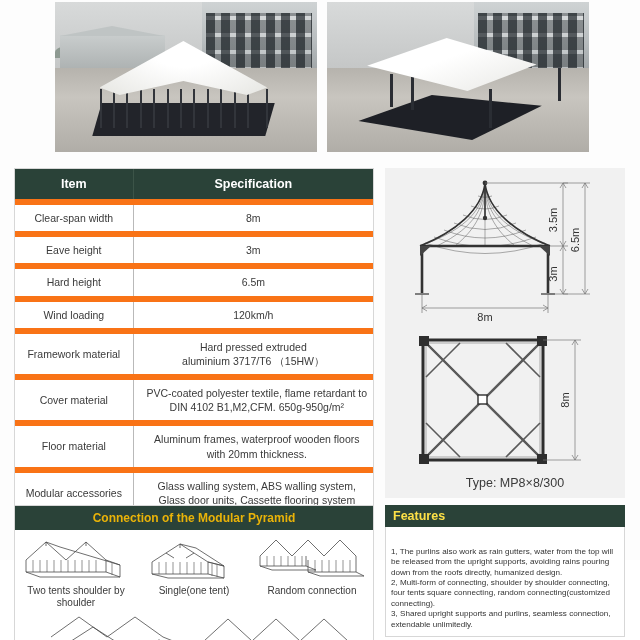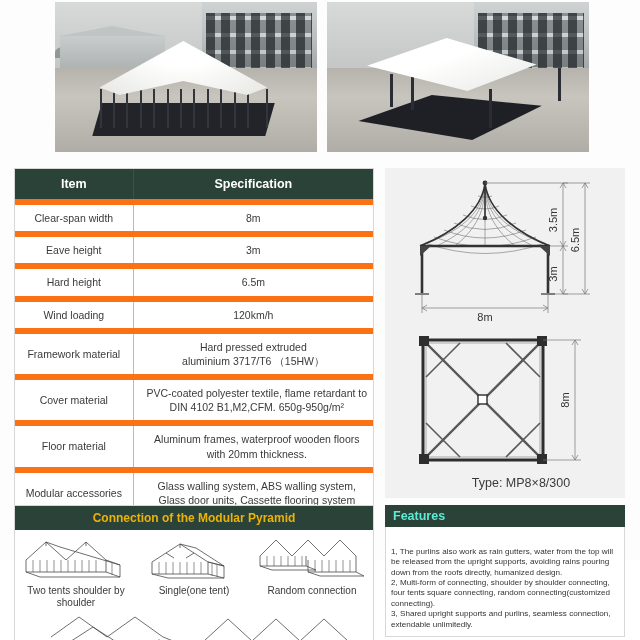--- a/index.html
+++ b/index.html
@@ -54,33 +54,33 @@
   .spec th{background:#2a4238;color:#fff;font-size:12.5px;font-weight:bold;padding:8px 4px;text-align:center;}
   .spec th.c1{width:33%;border-right:1px solid #3c5448;}
   .spec td{border-top:6px solid #f97316;font-size:10.5px;text-align:center;color:#3a3a3a;padding:6px 5px;line-height:1.35;}
   .spec td.c1{width:33%;border-right:1px solid #b9b9b9;}
   .spec td.c2{text-align:center;}
   .spec td.lft{text-align:center;padding-left:12px;}
 
   
   .draw{position:absolute;left:385px;top:168px;width:240px;height:330px;background:#f1f1f1;}
   .draw svg{display:block;}
-  .drawtype{position:absolute;left:16px;bottom:8px;width:100%;text-align:center;font-size:12.5px;color:#3a3a3a;}
+  .drawtype{position:absolute;left:10px;bottom:8px;width:100%;text-align:center;font-size:12.5px;color:#3a3a3a;}
 
   
   .conn{position:absolute;left:14px;top:505px;width:358px;height:135px;border:1px solid #d7d7d7;background:#fff;overflow:hidden;}
   .conn .hd{background:#2a4238;color:#eab308;font-size:12px;font-weight:bold;text-align:center;padding:5px 0;}
   .conn .grid{display:flex;padding:4px 2px 0 2px;}
   .conn .cell{flex:1;text-align:center;}
   .conn .cap{font-size:10px;color:#3a3a3a;line-height:1.2;margin-top:1px;}
   .conn .row2{display:flex;padding:2px 2px 0 2px;}
 
   
   .feat{position:absolute;left:385px;top:505px;width:240px;height:135px;overflow:hidden;}
-  .feat .hd{background:#2a4238;color:#5eead4;font-size:12.5px;font-weight:bold;padding:4px 0 4px 8px;}
+  .feat .hd{background:#2a4238;color:#fde047;font-size:12.5px;font-weight:bold;padding:4px 0 4px 8px;}
   .feat .body{border:1px solid #d7d7d7;border-top:none;background:#fff;padding:20px 5px 3px 5px;
        font-size:8.1px;line-height:1.28;color:#333;height:86px;overflow:hidden;}
   .feat .body p{margin:0;}
   .feat .hd2{background:#2a4238;color:#fff;font-size:12.5px;font-weight:bold;padding:4px 0 4px 8px;margin-top:4px;}
 </style>
 </head>
 <body>
 
 <div class="page">
 

